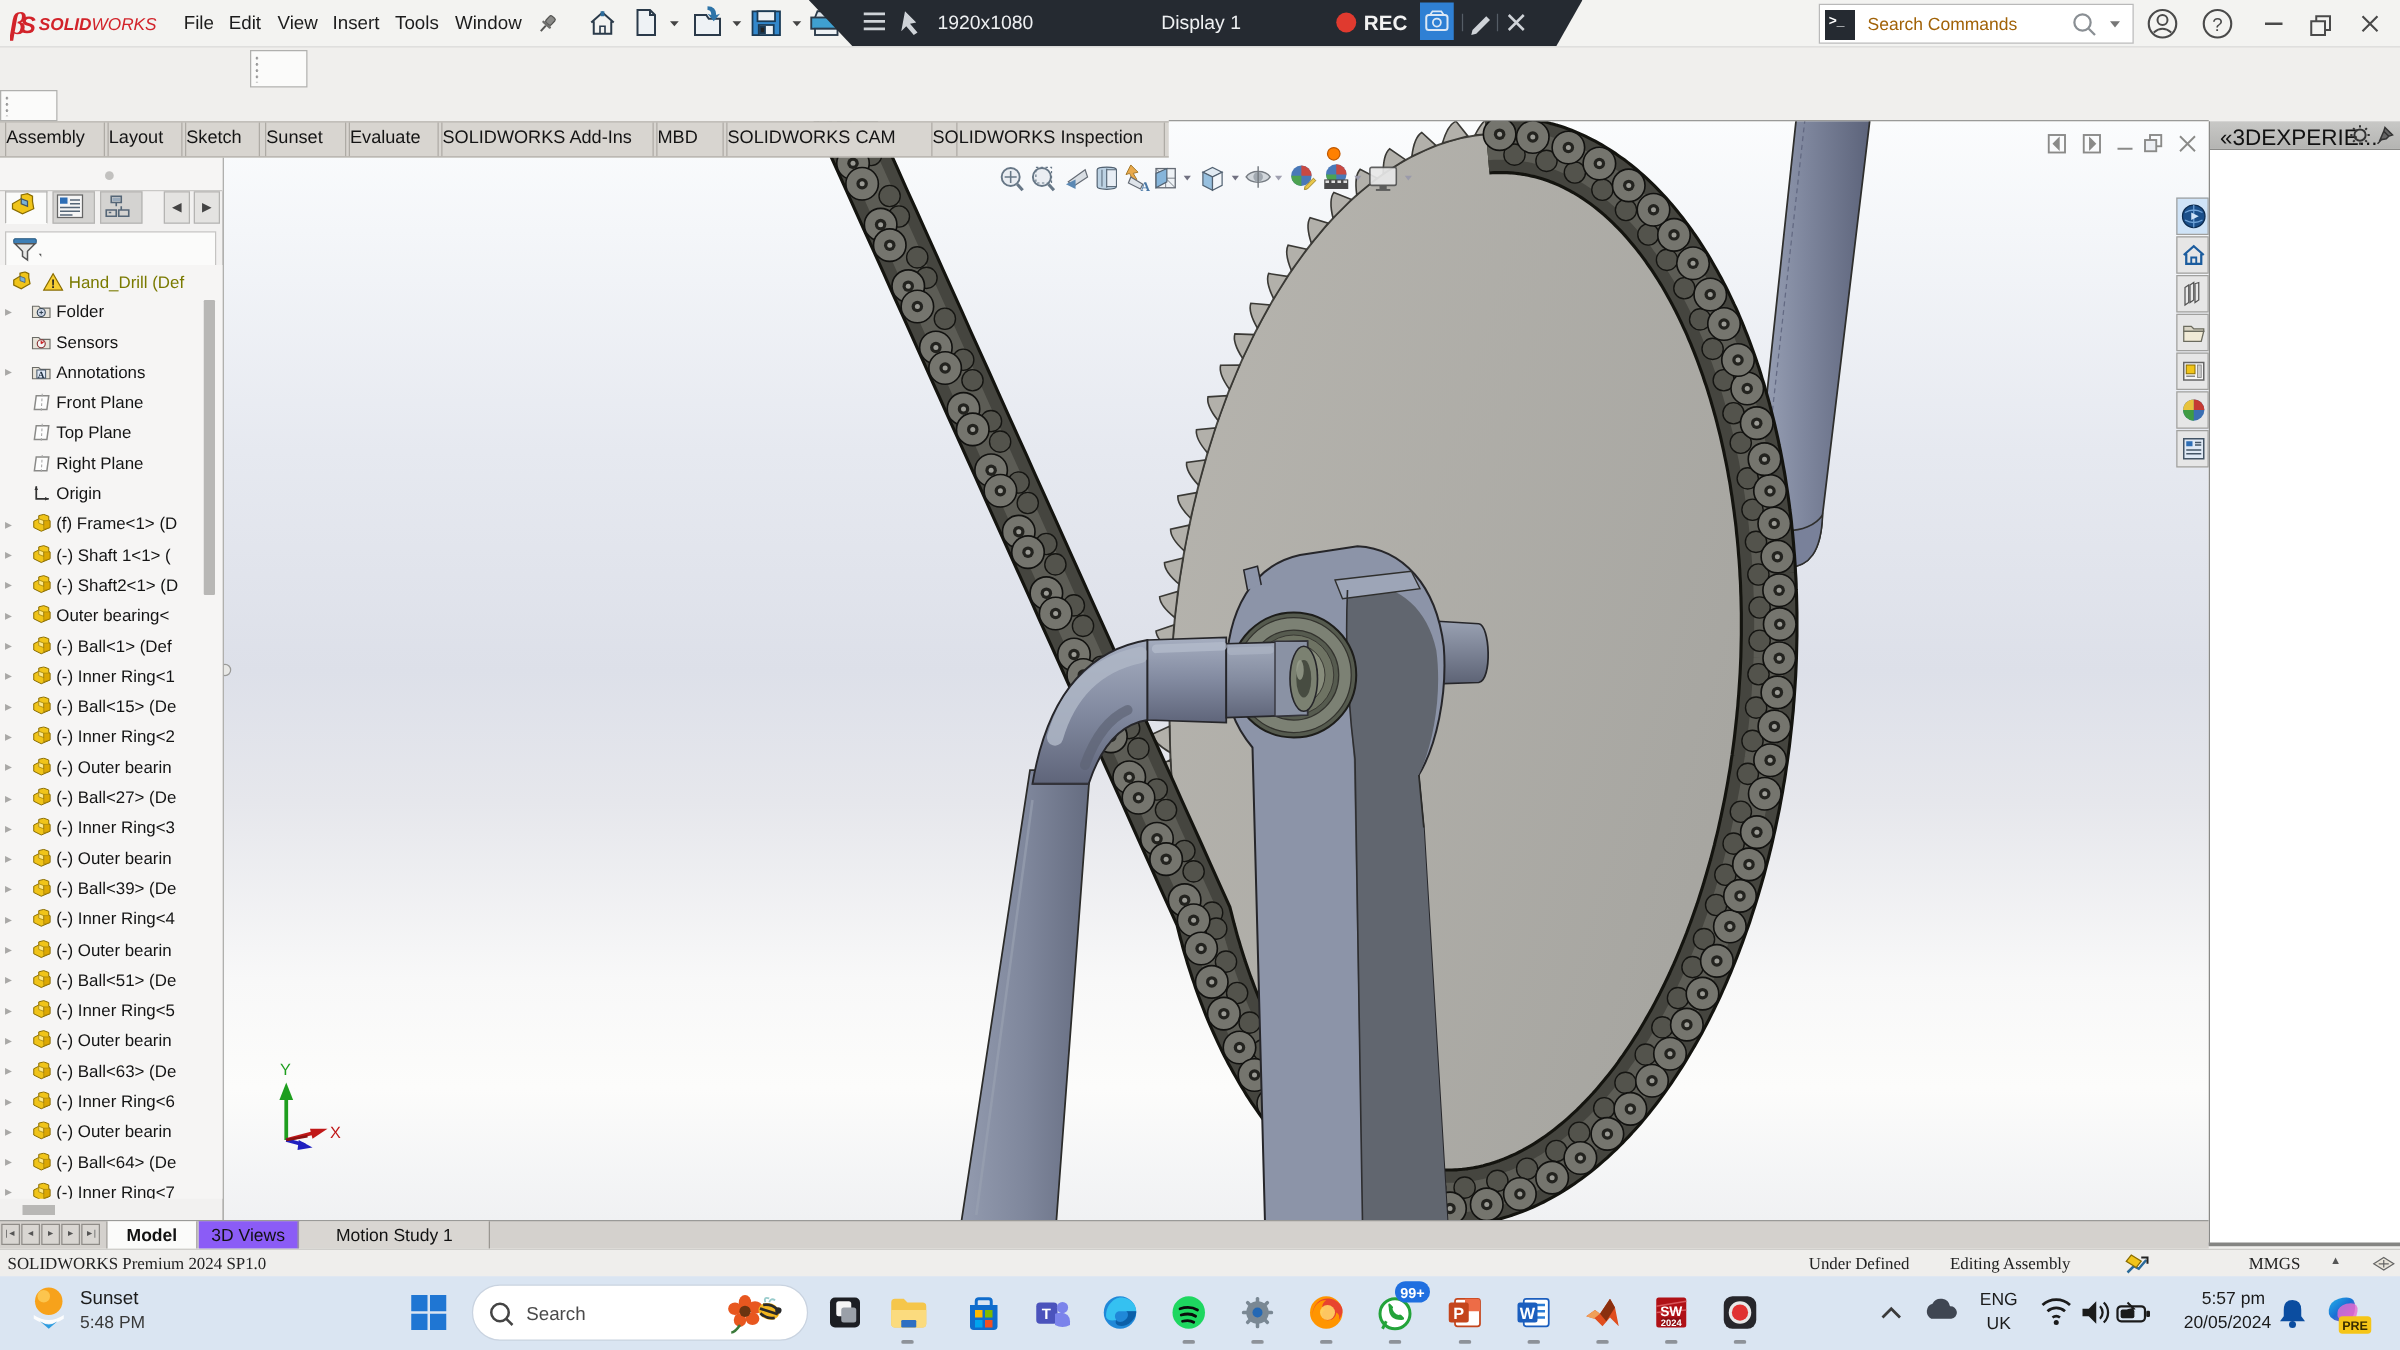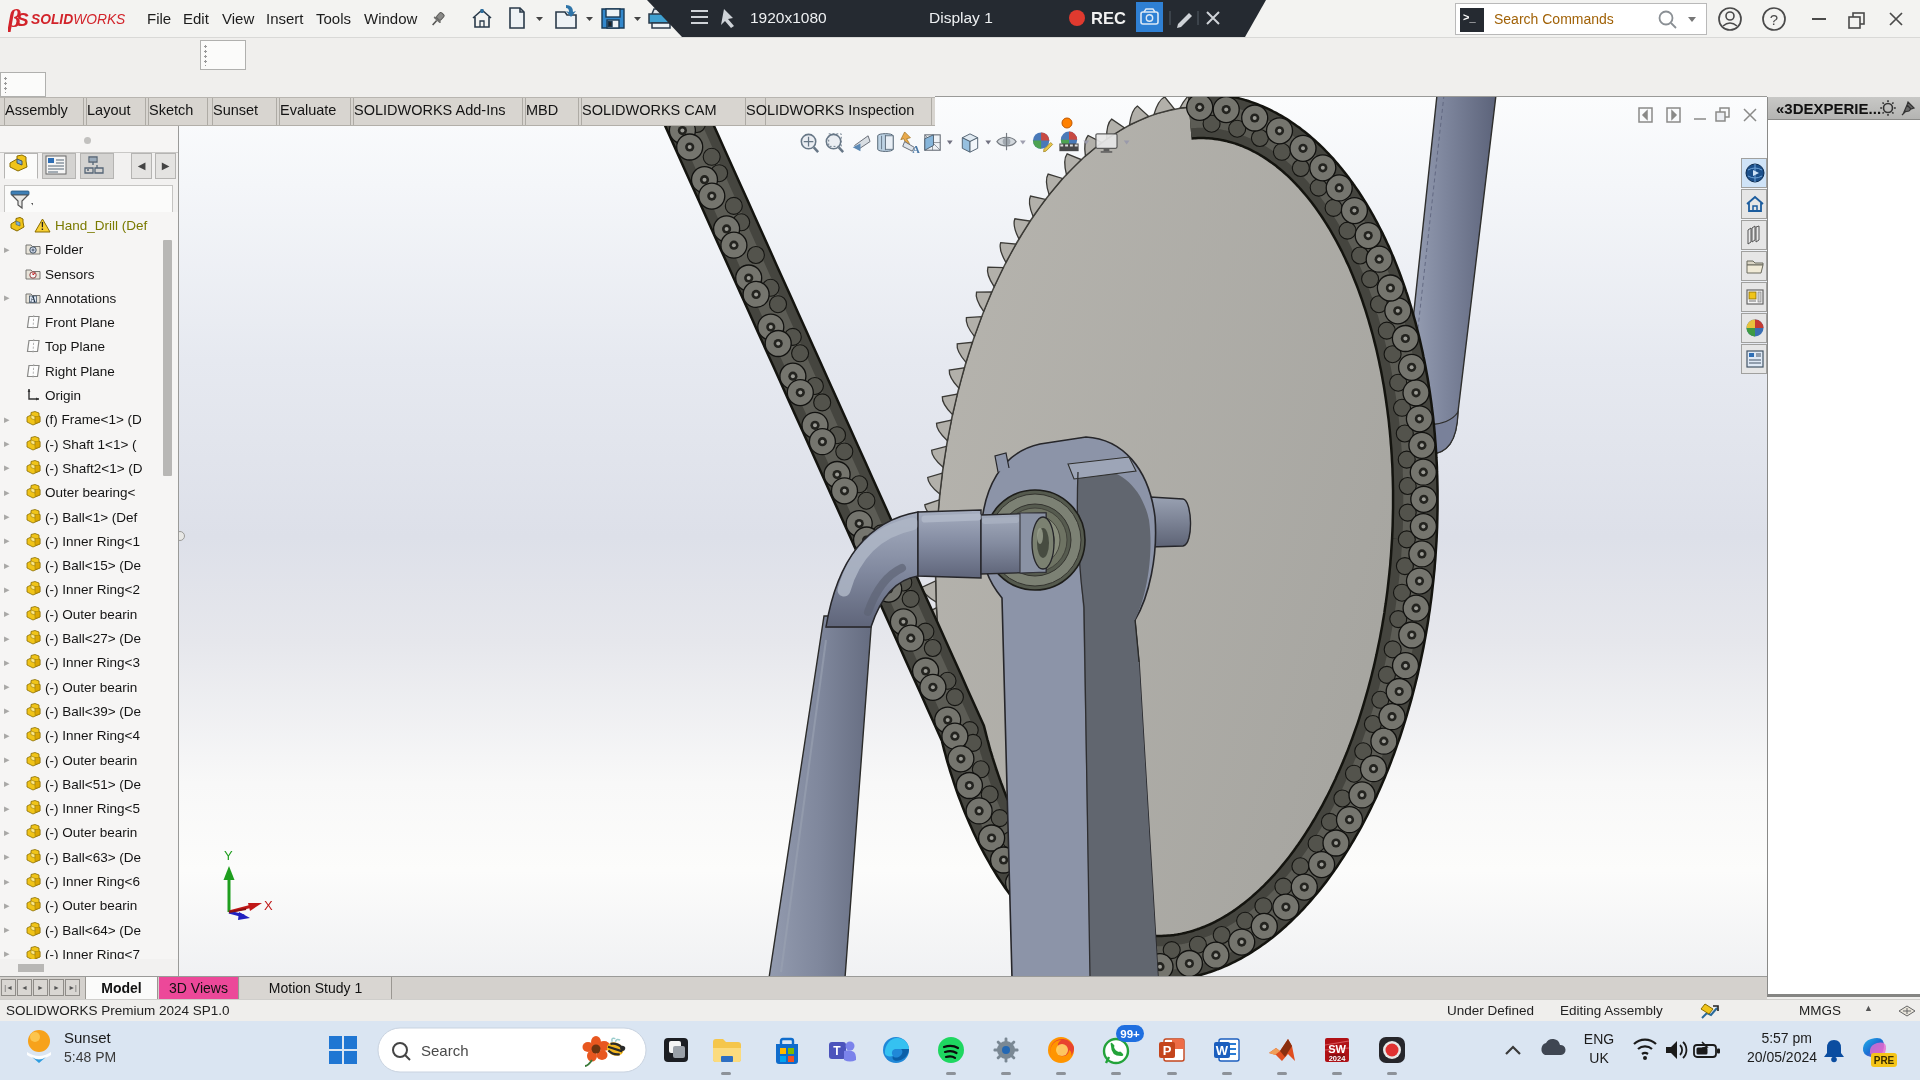--- a/index.html
+++ b/index.html
@@ -25,24 +25,24 @@
 #tree { position:absolute; left:0; top:86px; width:178px; height:747px; background:#f6f5f4; overflow:hidden; padding-top:5px; }
 .trow { position:relative; height:24.3px; white-space:nowrap; font-size:0; }
 .tar { display:inline-block; width:17px; padding-left:4px; color:#a9a8a6; font-size:11px; vertical-align:middle; }
 .tic { display:inline-block; width:20px; margin-left:8px; vertical-align:middle; }
 .tl { font-size:13.5px; color:#141414; vertical-align:middle; }
 #vscroll { position:absolute; right:6px; top:114px; width:9px; height:236px; background:#b8b7b5; border-radius:1px; }
 #hscroll { position:absolute; left:18px; bottom:4px; width:26px; height:8px; background:#b8b7b5; }
 #mmbar { position:absolute; left:0; top:976px; width:1767px; height:23px; background:#d4d1cd; border-top:1px solid #9a9a98; }
 .mmbtn { position:absolute; top:2px; width:15px; height:17px; background:#d9d6d2; border:1px solid #8f8c88; color:#555; font-size:7px; text-align:center; padding-top:4px; overflow:hidden; }
 .mmtab { position:absolute; top:0px; height:22px; font-size:14px; color:#111; text-align:center; padding-top:3px; border-right:1px solid #9a9792; }
-#statusbar { position:absolute; left:0; top:999px; width:1920px; height:22px; background:#efeeec; border-top:1px solid #cfcecb; font-size:13.5px; color:#222; }
+#statusbar { position:absolute; left:0; top:999px; width:1920px; height:22px; background:#efeeec; border-top:1px solid #cfcecb; font-size:13.5px; color:#222;font-family:Liberation Serif, serif; }
 #taskbar { position:absolute; left:0; top:1021px; width:1920px; height:59px; background:#dae5f2; }
 #rightpanel { position:absolute; left:1767px; top:97px; width:153px; height:900px; background:#fff; border-left:1px solid #8a8a88; border-bottom:3px solid #858583; }
-#rp-title { position:absolute; left:0; top:0; width:100%; height:23px; background:linear-gradient(#c8c8c6,#b4b4b2); border-bottom:1px solid #8a8a88; font-size:15px; font-weight:bold; color:#111; padding:3px 0 0 8px; }
+#rp-title { position:absolute; left:0; top:0; width:100%; height:23px; background:linear-gradient(#c8c8c6,#b4b4b2); border-bottom:1px solid #8a8a88; font-size:18px; font-weight:normal; color:#111; padding:3px 0 0 8px; }
 .sic { position:absolute; left:1741px; width:26px; height:30px; border:1px solid #a0a09e; padding:3px 0 0 2px; }
 #vpctl { position:absolute; left:1636px; top:104px; }
 </style></head>
 <body>
 <div id="root">
 
 <div id="menubar">
  <svg width="150" height="30" viewBox="0 0 150 30" style="position:absolute;left:8px;top:4px">
   <text x="0" y="23" font-family="Liberation Serif" font-style="italic" font-weight="bold" font-size="25" fill="#d2232a">β</text>
   <text x="8" y="22" font-family="Liberation Sans" font-style="italic" font-weight="bold" font-size="19" fill="#d2232a">S</text>
@@ -836,21 +836,21 @@
       <div class="rtab" style="left:745px;width:187px">SOLIDWORKS Inspection</div>
     </div>
 
 <div id="mmbar">
  <div class="mmbtn" style="left:1px">|◄</div>
  <div class="mmbtn" style="left:17px">◄</div>
  <div class="mmbtn" style="left:33px">►</div>
  <div class="mmbtn" style="left:49px">►</div>
  <div class="mmbtn" style="left:65px">►|</div>
  <div class="mmtab" style="left:85px;width:73px;background:#fbfbfa;font-weight:bold;border-left:1px solid #9a9792">Model</div>
- <div class="mmtab" style="left:159px;width:80px;background:#ec4899">3D Views</div>
+ <div class="mmtab" style="left:159px;width:80px;background:#8b5cf6">3D Views</div>
  <div class="mmtab" style="left:240px;width:152px;background:#d9d6d2">Motion Study 1</div>
 </div>
 
 <div id="statusbar">
  <span style="position:absolute;left:6px;top:3px">SOLIDWORKS Premium 2024 SP1.0</span>
  <span style="position:absolute;left:1447px;top:3px">Under Defined</span>
  <span style="position:absolute;left:1560px;top:3px">Editing Assembly</span>
  <svg width="20" height="18" viewBox="0 0 20 18" style="position:absolute;left:1700px;top:2px">
   <path d="M2 16 l5 -5 4 2 6 -7" stroke="#2a6a9a" stroke-width="2" fill="none"></path>
   <path d="M13 4 l5 0 0 5" stroke="#222" stroke-width="1.6" fill="none"></path>

